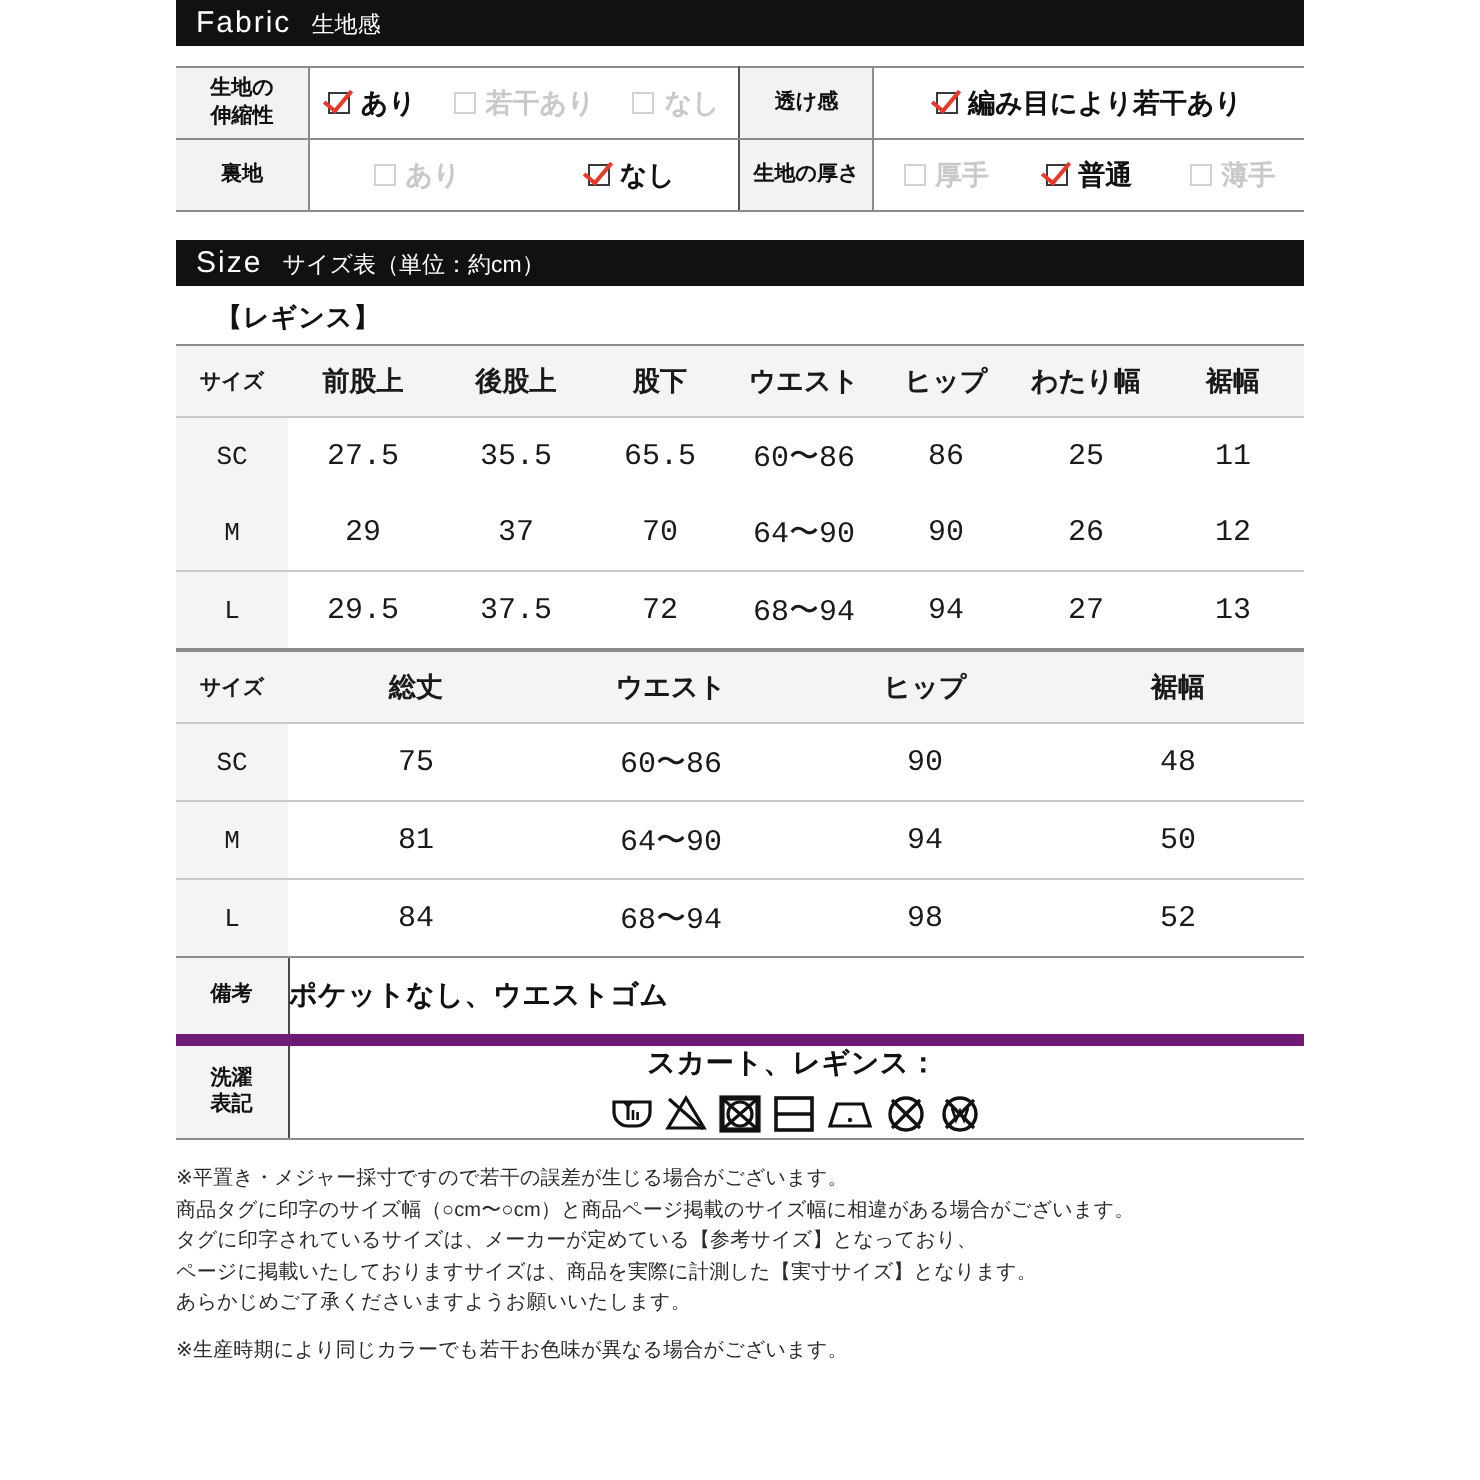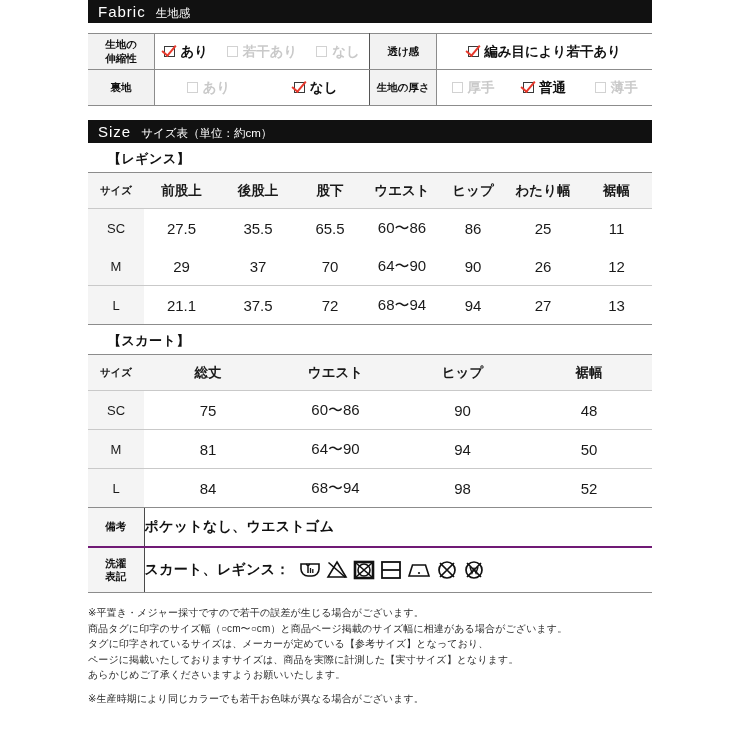--- a/index.html
+++ b/index.html
@@ -124,20 +124,21 @@
   .subtitle {
     font-size: 13px;
     font-weight: bold;
     margin: 7px 0 4px 20px;
     letter-spacing: .5px;
   }
   table.size {
     border-collapse: collapse;
     width: 564px;
     table-layout: fixed;
+    font-family: Liberation Mono, monospace;
   }
   table.size th, table.size td {
     border: none;
     text-align: center;
     vertical-align: middle;
     font-size: 15px;
     color: #1a1a1a;
   }
   table.size thead th {
     background: #f4f4f4;
@@ -188,26 +189,27 @@
     color: #111;
   }
   .i-val {
     padding-left: 14px;
     font-size: 14px;
     font-weight: bold;
     letter-spacing: .3px;
   }
   tr.i-row1 td { height: 38px; border-top: 1px solid #8c8c8c; }
   tr.i-row2 td { height: 38px; }
-  tr.i-row3 td { height: 44px; border-top: 2px solid #701a75; border-bottom: 1px solid #8c8c8c; }
+  tr.i-row3 td { height: 44px; border-top: 6px solid #701a75; border-bottom: 1px solid #8c8c8c; }
 
   .care {
     display: flex;
     align-items: center;
     gap: 4px;
+    flex-direction: column;
   }
   .care-text {
     font-size: 14px;
     font-weight: bold;
     margin-right: 4px;
     white-space: nowrap;
   }
   .care-icons {
     display: flex;
     align-items: center;
@@ -345,32 +347,31 @@
         <td>29</td>
         <td>37</td>
         <td class="vline">70</td>
         <td class="vline">64〜90</td>
         <td class="vline">90</td>
         <td class="vline">26</td>
         <td>12</td>
       </tr>
       <tr class="sep">
         <td class="c-size">L</td>
-        <td>21.1</td>
+        <td>29.5</td>
         <td>37.5</td>
         <td class="vline">72</td>
         <td class="vline">68〜94</td>
         <td class="vline">94</td>
         <td class="vline">27</td>
         <td>13</td>
       </tr>
     </tbody>
   </table>
 
-  <div class="subtitle">【スカート】</div>
   <table class="size">
     <colgroup>
       <col style="width:56px">
           <col style="width:128px">
           <col style="width:127px">
       <col style="width:127px">
           <col style="width:126px">
     </colgroup>
     <thead>
       <tr>

